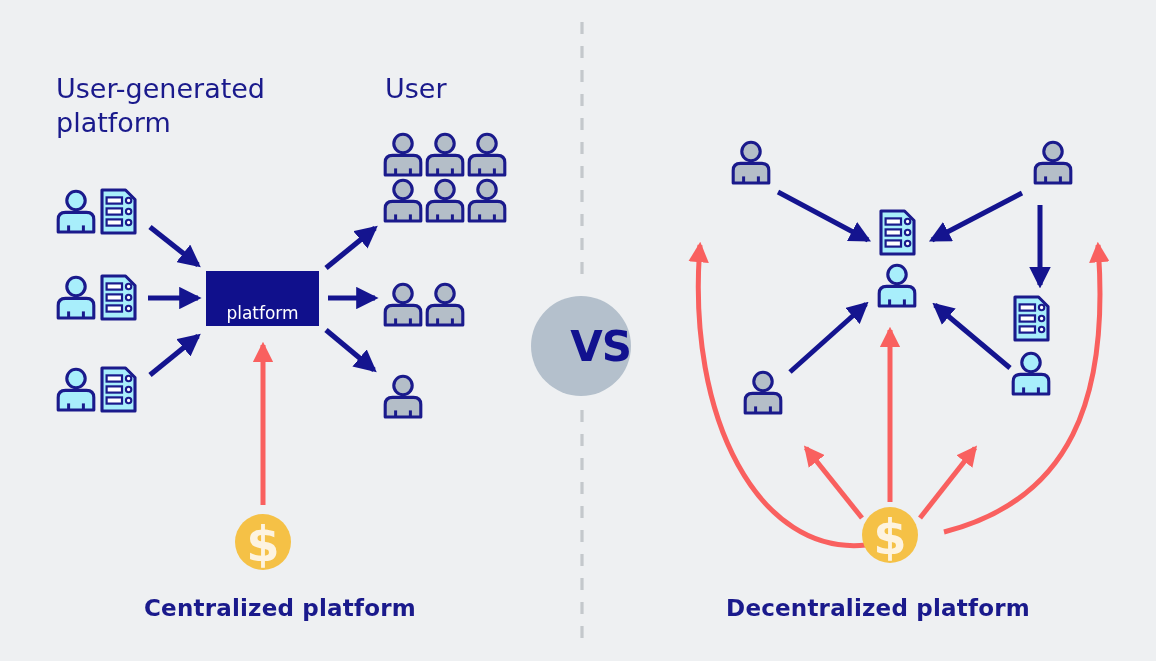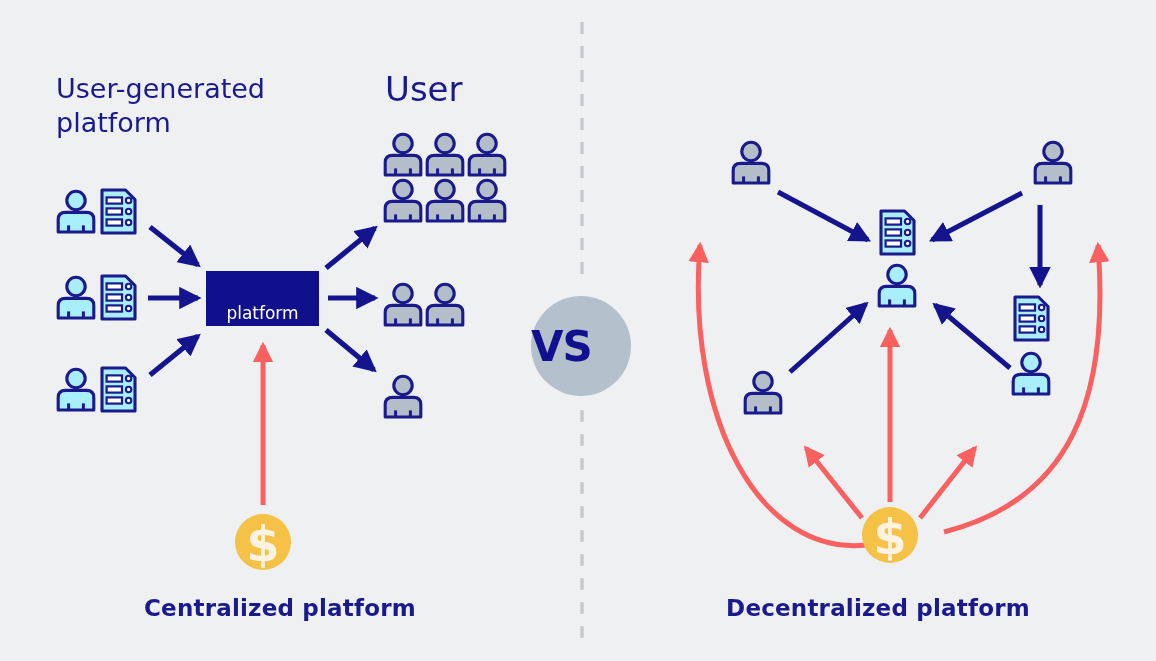--- a/index.html
+++ b/index.html
@@ -35,21 +35,21 @@
   #label-ugc {
     left: 56px;
     top: 72px;
     font-size: 27px;
     line-height: 34px;
     font-weight: 400;
   }
   #label-user {
     left: 385px;
     top: 72px;
-    font-size: 34px;
+    font-size: 27px;
     line-height: 34px;
     font-weight: 400;
   }
   #label-centralized {
     left: 0px;
     top: 595px;
     width: 560px;
     text-align: center;
     font-size: 23px;
     font-weight: bold;
@@ -67,21 +67,21 @@
   .vs-circle {
     position: absolute;
     left: 531px;
     top: 296px;
     width: 100px;
     height: 100px;
     border-radius: 50%;
     background: #b4c0cc;
     display: flex;
     align-items: center;
-    justify-content: flex-start;
+    justify-content: flex-end;
   }
   .vs-text {
     color: #11118f;
     font-size: 42px;
     font-weight: bold;
     letter-spacing: -1px;
     font-family: "DejaVu Sans", sans-serif;
   }
   .platform-box {
     position: absolute;

